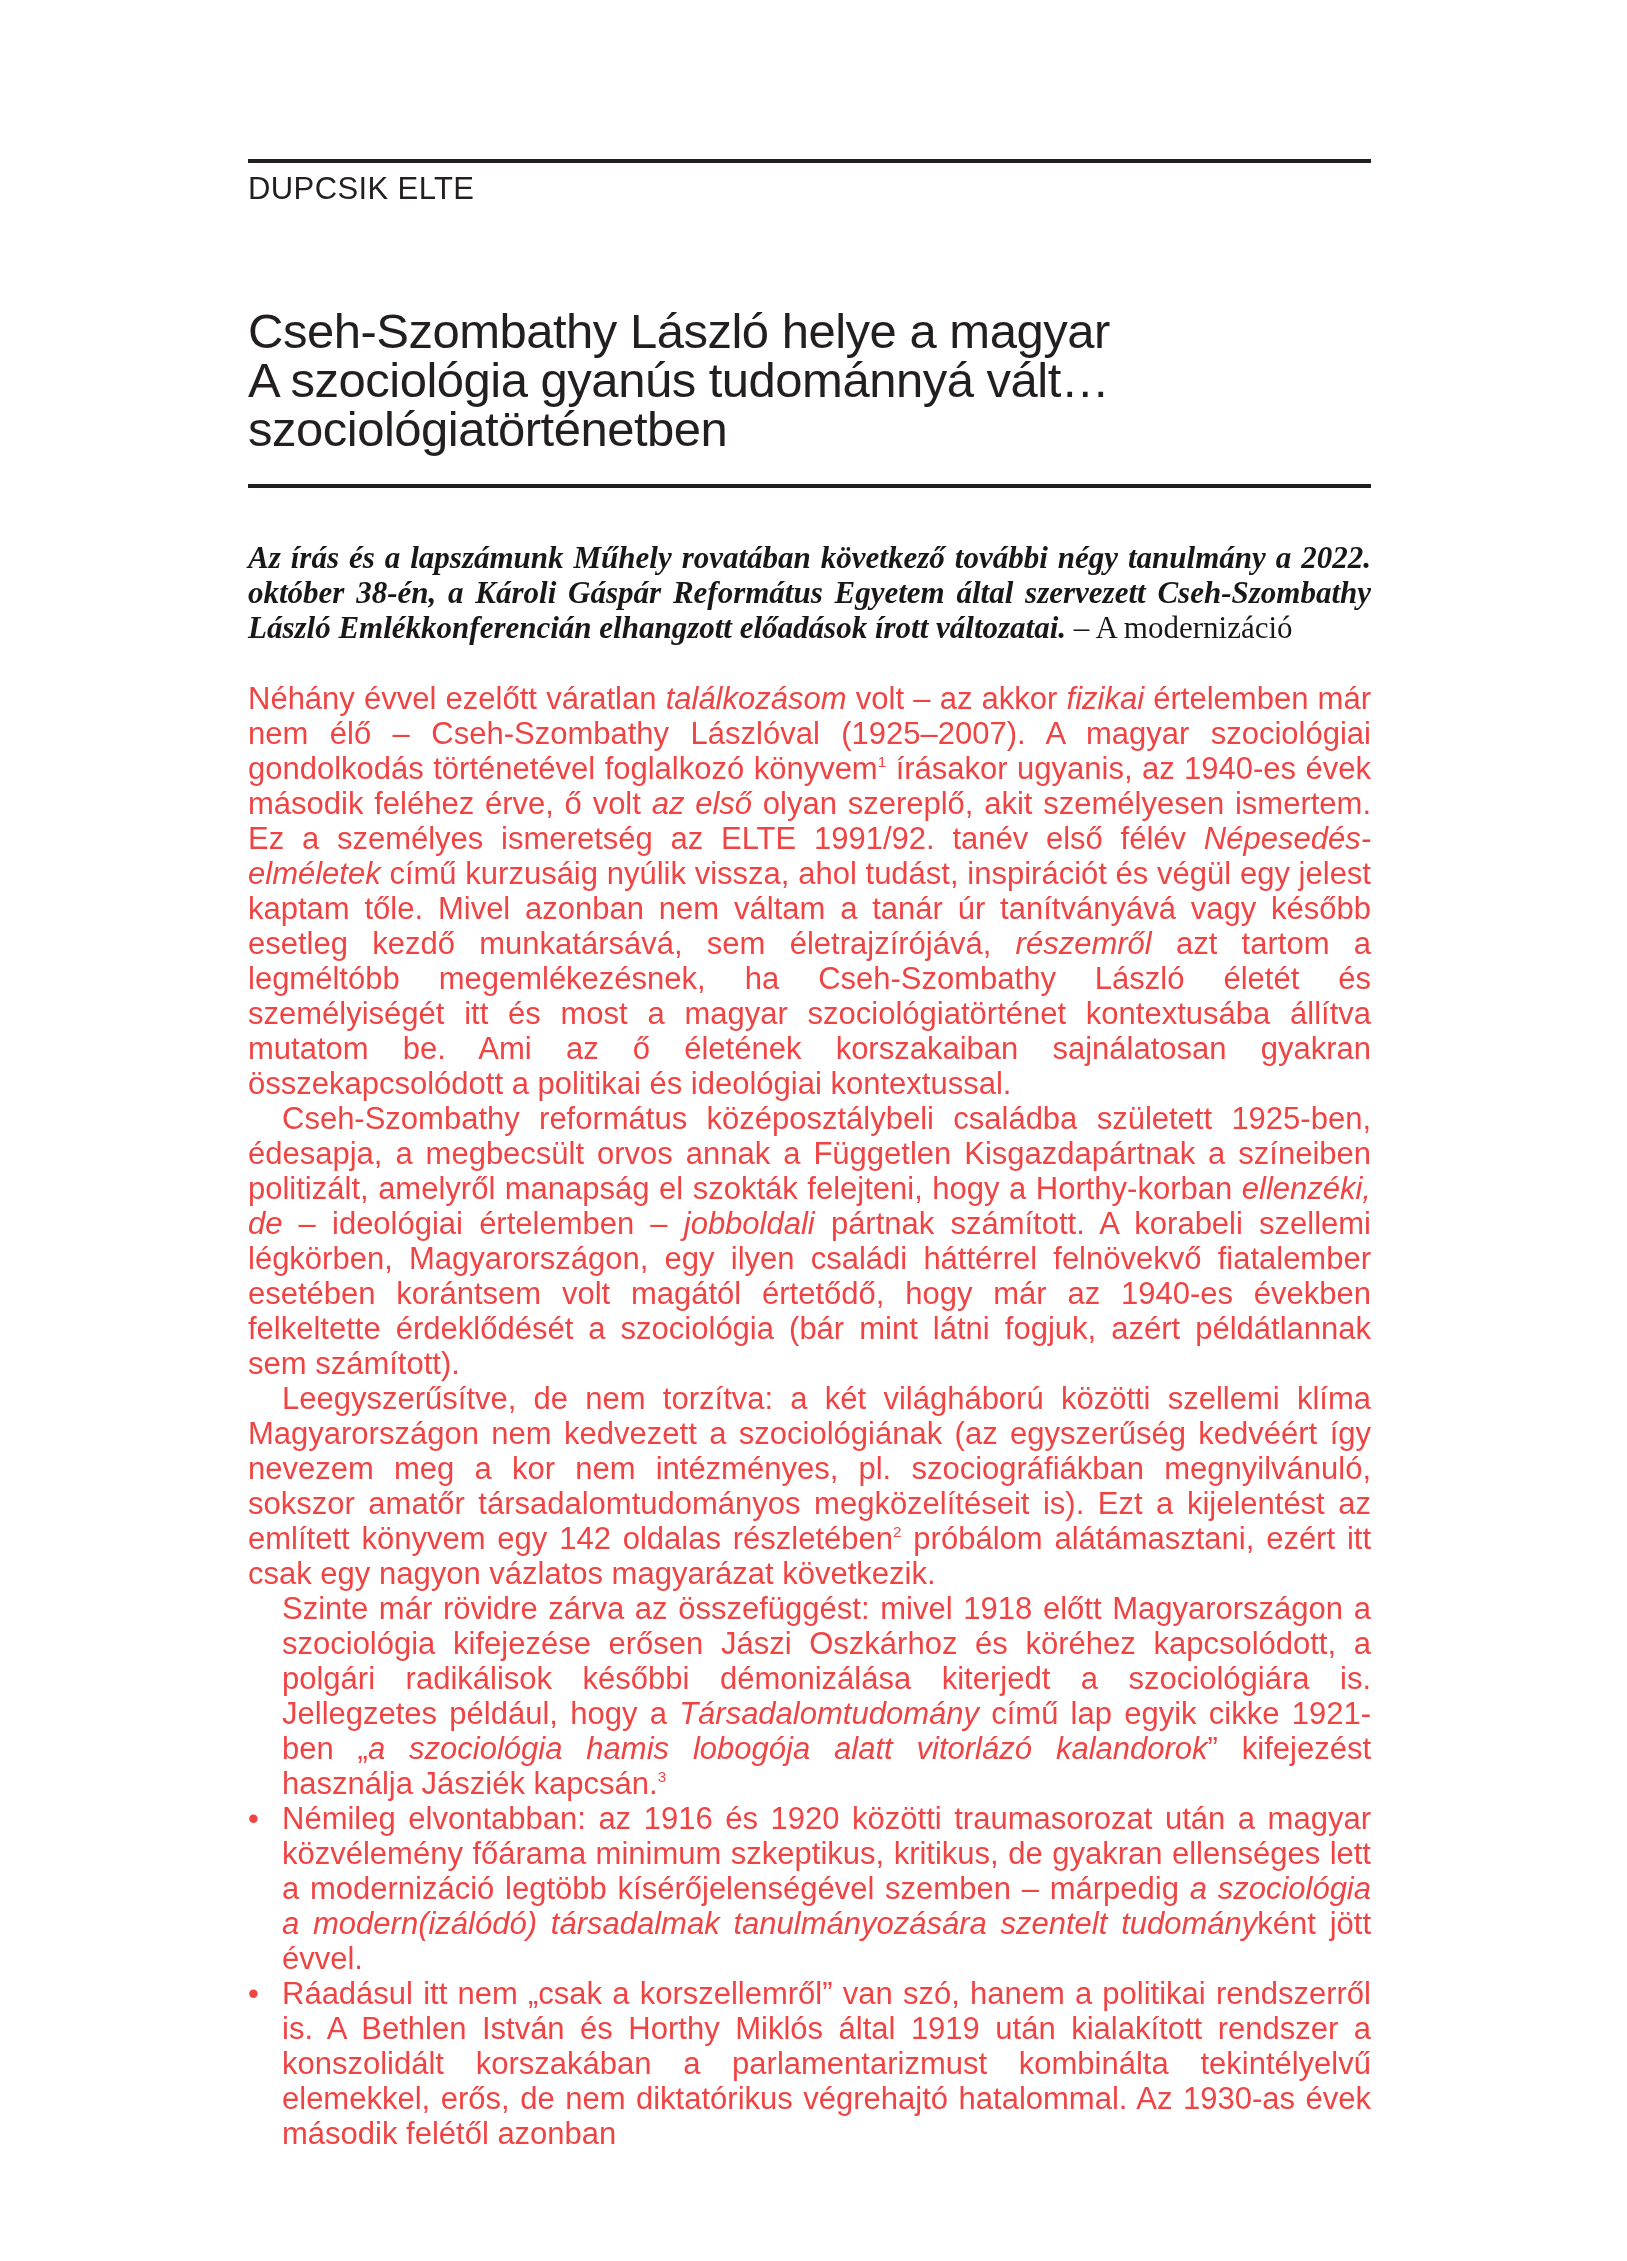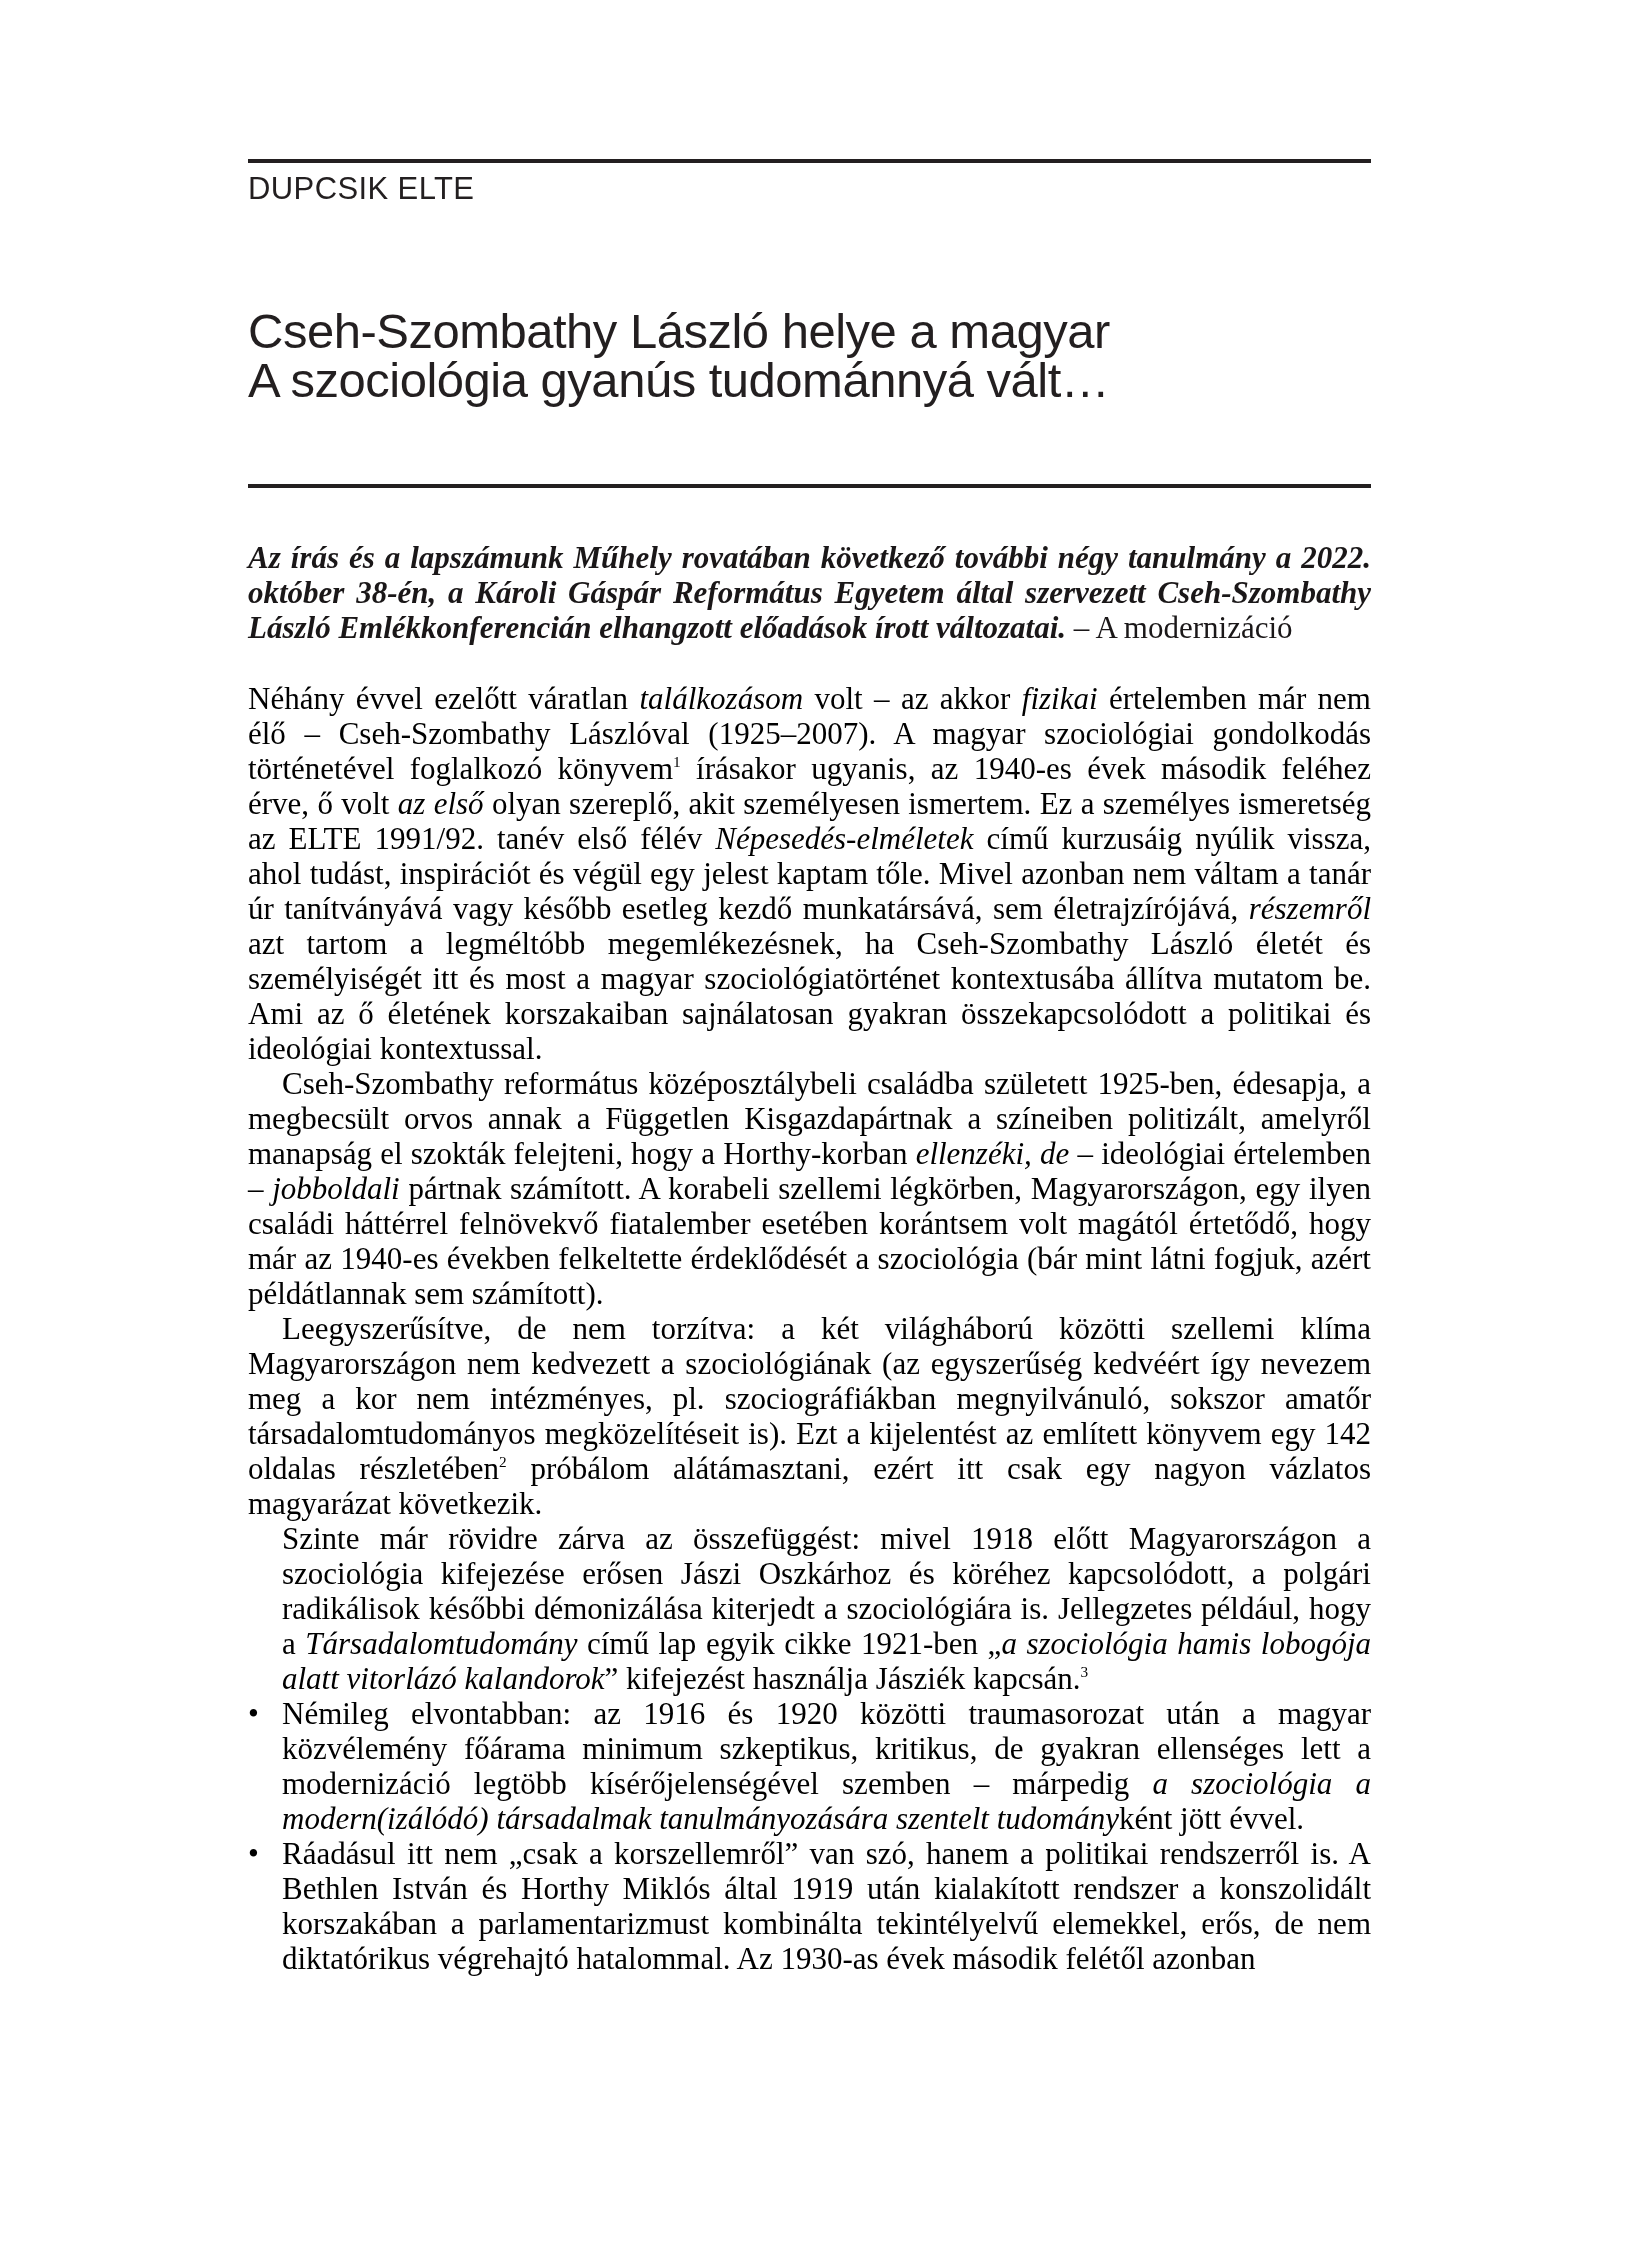--- a/index.html
+++ b/index.html
@@ -20,42 +20,43 @@
   }
   .title div { white-space: nowrap; }
   .intro {
     position: absolute; top: 540px; left: 0; width: 1123px;
     font-family: "Liberation Serif", serif; font-size: 31px; line-height: 35px;
     text-align: justify; color: #1a1718;
   }
   .intro .b { font-weight: bold; font-style: italic; }
   .body {
     position: absolute; top: 681px; left: 0; width: 1123px;
-    font-family: Liberation Serif, serif; font-size: 31px; line-height: 35px;
-    color: #000000;
+    font-family: Liberation Sans, sans-serif; font-size: 31px; line-height: 35px;
+    color: #ef4444;
   }
   .body p { margin: 0; text-align: justify; }
   .body p.indent { text-indent: 34px; }
   .body p.hang { padding-left: 34px; }
   .body ul { list-style: none; margin: 0; padding: 0; }
   .body li { position: relative; padding-left: 34px; text-align: justify; }
   .body li .bullet { position: absolute; left: 0; top: 0; width: 15.3px; text-align: left; }
   .it { font-style: italic; }
   sup { font-size: 15.3px; line-height: 0; vertical-align: 12.3px; }
 </style>
 </head>
 <body>
 
 <div class="page">
   <div class="rule top"></div>
   <div class="author">DUPCSIK ELTE</div>
 
   <div class="title">
     <div>Cseh-Szombathy László helye a magyar</div>
     <div>A szociológia gyanús tudománnyá vált…</div>
+    <div>szociológiatörténetben</div>
   </div>
   <div class="rule bottom"></div>
 
   <div class="intro"><span class="b">Az írás és a lapszámunk Műhely rovatában következő további négy tanulmány a 2022. október 38-én, a Károli Gáspár Református Egyetem által szervezett Cseh-Szombathy László Emlékkonferencián elhangzott előadások írott változatai.</span><span> – A modernizáció</span></div>
 
   <div class="body">
     <p class="first"><span>Néhány évvel ezelőtt váratlan </span><span class="it">találkozásom</span><span> volt – az akkor </span><span class="it">fizikai</span><span> értelemben már nem élő – Cseh-Szombathy Lászlóval (1925–2007). A magyar szociológiai gondolkodás történetével foglalkozó könyvem</span><sup>1</sup><span> írásakor ugyanis, az 1940-es évek második feléhez érve, ő volt </span><span class="it">az első</span><span> olyan szereplő, akit személyesen ismertem. Ez a személyes ismeretség az ELTE 1991/92. tanév első félév </span><span class="it">Népesedés-elméletek</span><span> című kurzusáig nyúlik vissza, ahol tudást, inspirációt és végül egy jelest kaptam tőle. Mivel azonban nem váltam a tanár úr tanítványává vagy később esetleg kezdő munkatársává, sem életrajzírójává, </span><span class="it">részemről</span><span> azt tartom a legméltóbb megemlékezésnek, ha Cseh-Szombathy László életét és személyiségét itt és most a magyar szociológiatörténet kontextusába állítva mutatom be. Ami az ő életének korszakaiban sajnálatosan gyakran összekapcsolódott a politikai és ideológiai kontextussal.</span></p>
     <p class="indent"><span>Cseh-Szombathy református középosztálybeli családba született 1925-ben, édesapja, a megbecsült orvos annak a Független Kisgazdapártnak a színeiben politizált, amelyről manapság el szokták felejteni, hogy a Horthy-korban </span><span class="it">ellenzéki, de</span><span> – ideológiai értelemben – </span><span class="it">jobboldali</span><span> pártnak számított. A korabeli szellemi légkörben, Magyarországon, egy ilyen családi háttérrel felnövekvő fiatalember esetében korántsem volt magától értetődő, hogy már az 1940-es években felkeltette érdeklődését a szociológia (bár mint látni fogjuk, azért példátlannak sem számított).</span></p>
     <p class="indent"><span>Leegyszerűsítve, de nem torzítva: a két világháború közötti szellemi klíma Magyarországon nem kedvezett a szociológiának (az egyszerűség kedvéért így nevezem meg a kor nem intézményes, pl. szociográfiákban megnyilvánuló, sokszor amatőr társadalomtudományos megközelítéseit is). Ezt a kijelentést az említett könyvem egy 142 oldalas részletében</span><sup>2</sup><span> próbálom alátámasztani, ezért itt csak egy nagyon vázlatos magyarázat következik.</span></p>
     <p class="hang"><span>Szinte már rövidre zárva az összefüggést: mivel 1918 előtt Magyarországon a szociológia kifejezése erősen Jászi Oszkárhoz és köréhez kapcsolódott, a polgári radikálisok későbbi démonizálása kiterjedt a szociológiára is. Jellegzetes például, hogy a </span><span class="it">Társadalomtudomány</span><span> című lap egyik cikke 1921-ben „</span><span class="it">a szociológia hamis lobogója alatt vitorlázó kalandorok</span><span>” kifejezést használja Jásziék kapcsán.</span><sup>3</sup></p>

